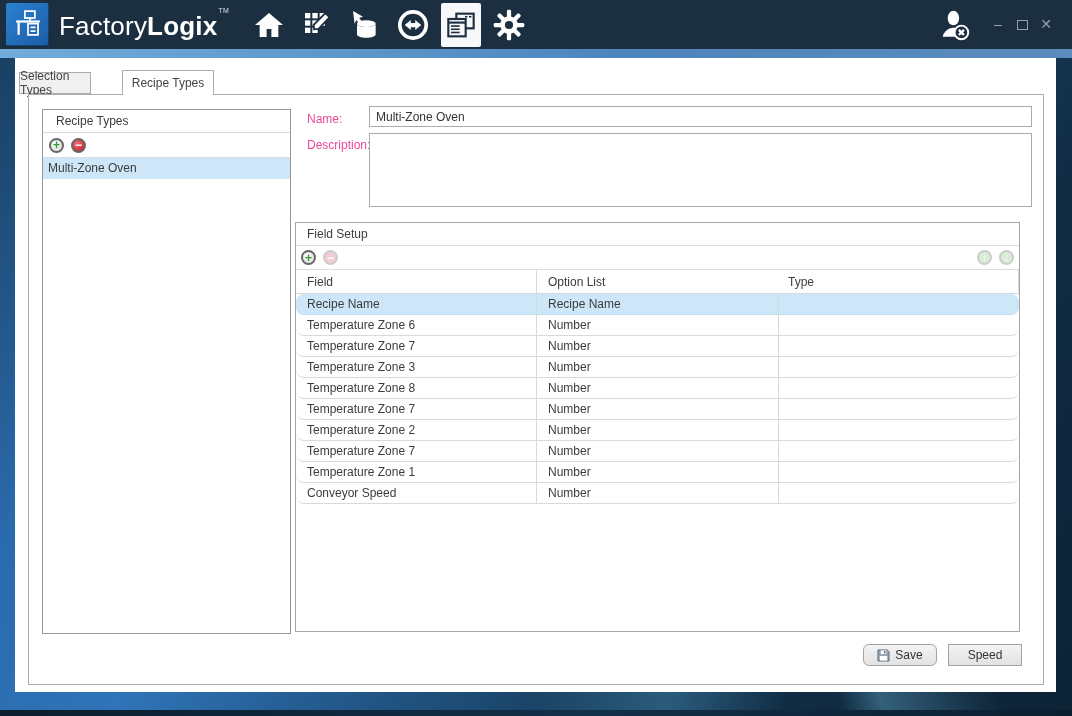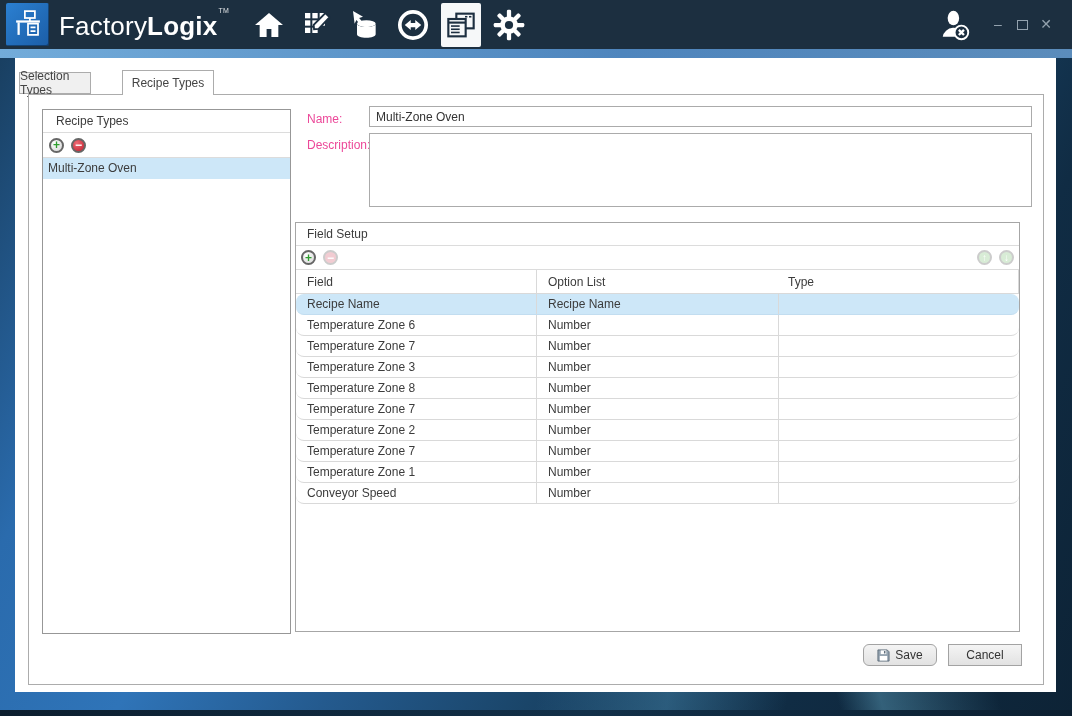--- a/index.html
+++ b/index.html
@@ -287,18 +287,18 @@
       <div class="btn save">
         <svg width="13" height="13" viewBox="0 0 14 14">
           <path d="M1 1 H11 L13 3 V13 H1 Z" fill="#94a3b0" stroke="#5d6c79" stroke-width="1"></path>
           <rect x="4" y="1.5" width="6" height="4" fill="#fff"></rect>
           <rect x="7.5" y="2.2" width="1.6" height="2.6" fill="#5d6c79"></rect>
           <rect x="3" y="7.5" width="8" height="5" fill="#fff"></rect>
         </svg>
         <span>Save</span>
       </div>
       <div class="btn cancel">
-        <span>Cancel</span>
+        <span>Speed</span>
       </div>
 
     </div>
   </div>
 </div>
 
 </body></html>

